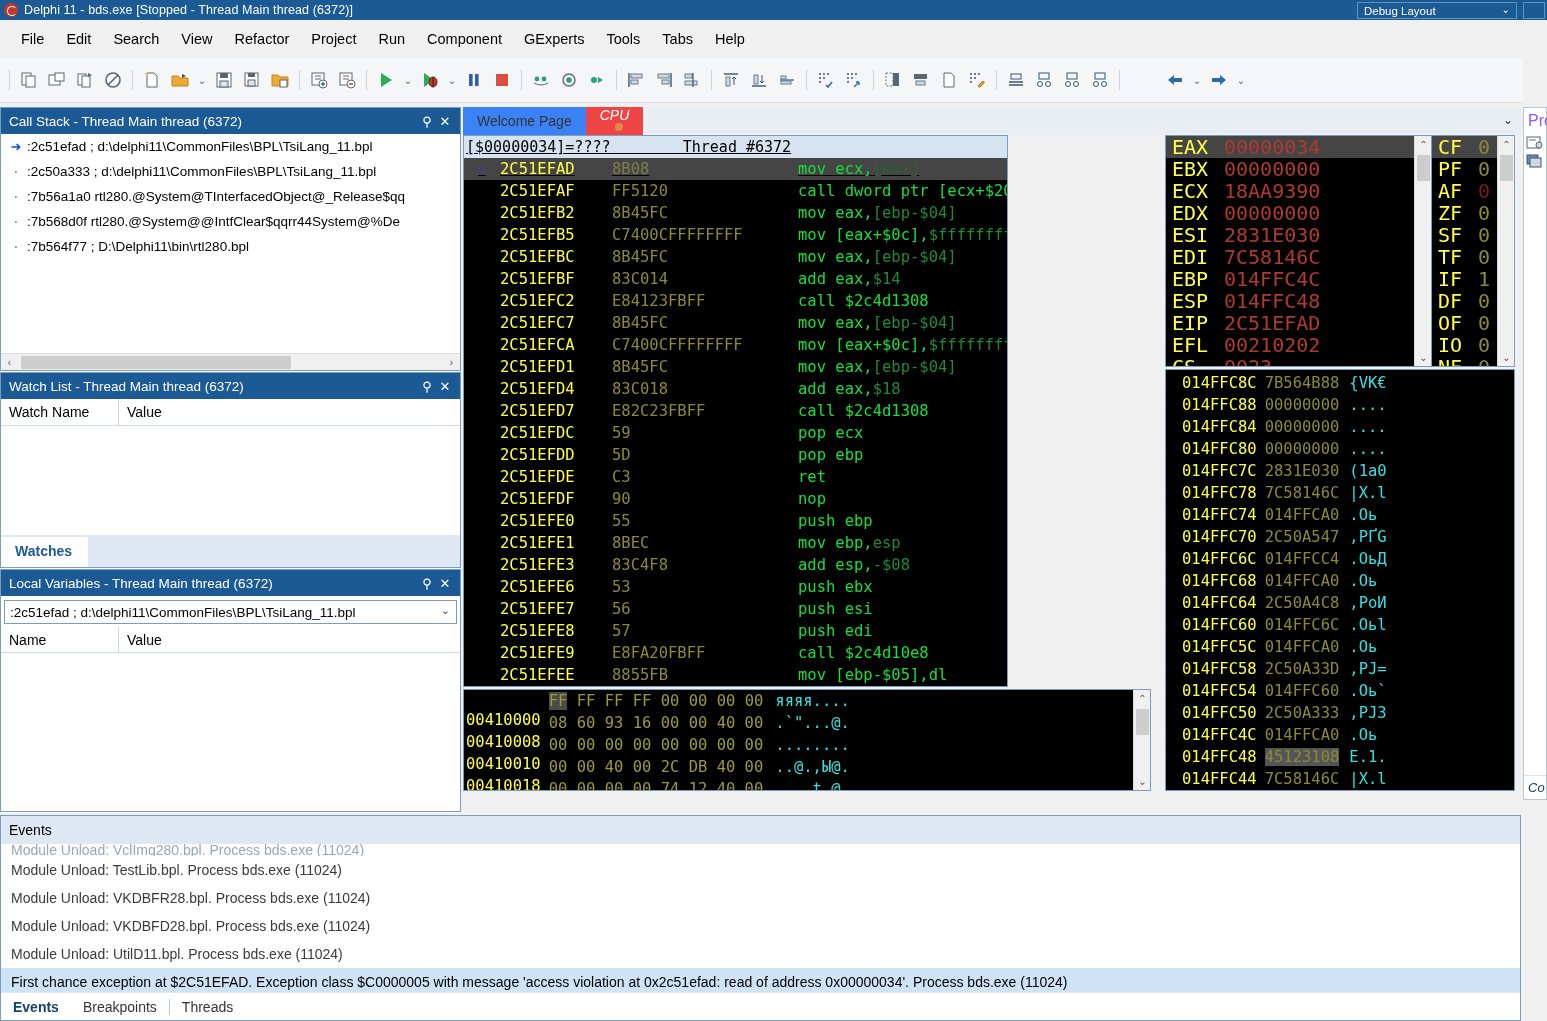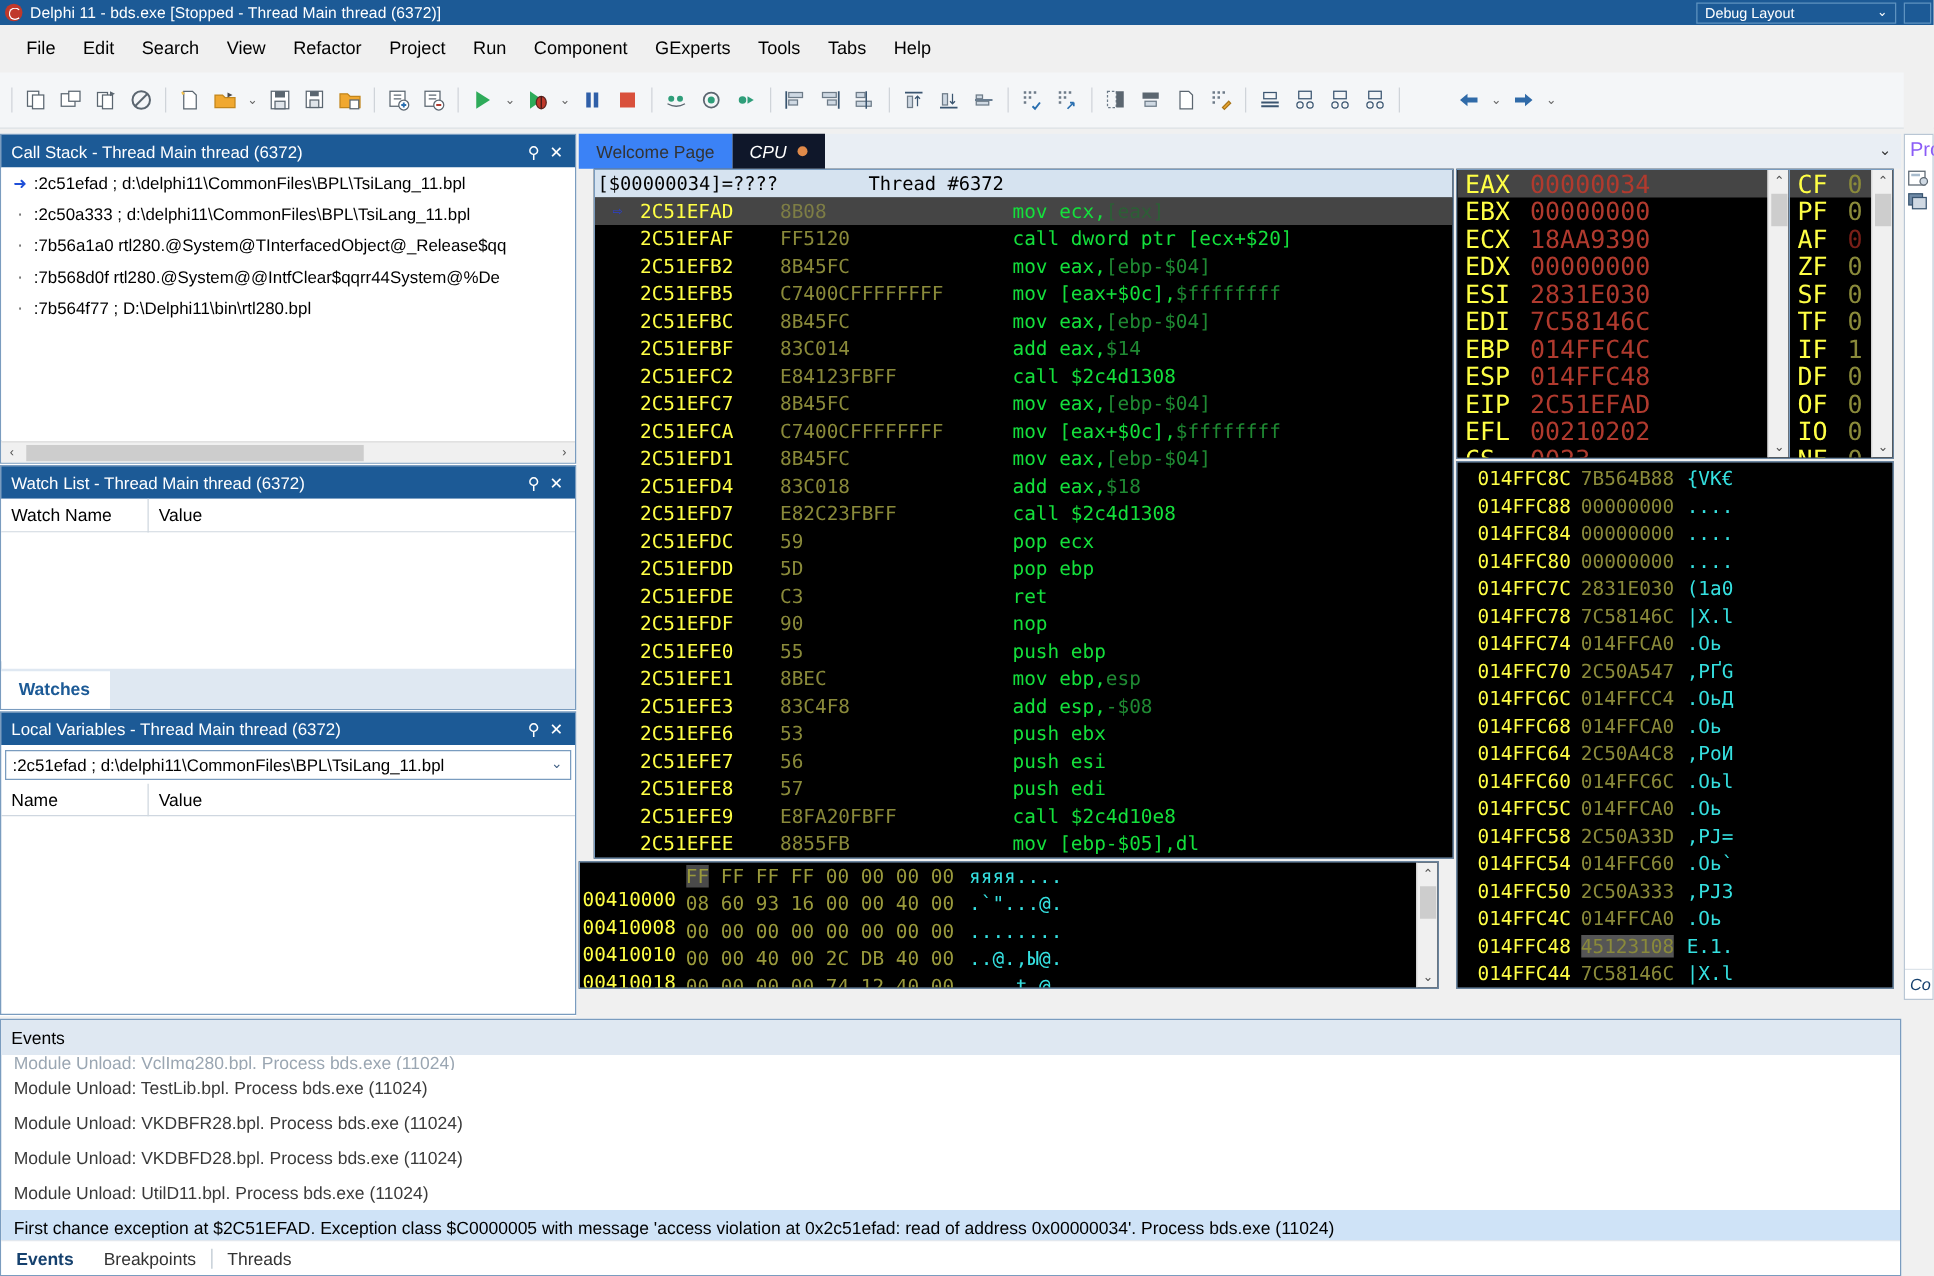--- a/index.html
+++ b/index.html
@@ -107,28 +107,28 @@
                font-size:14px; margin-top:3px; }
   .lv-header .c1 { width:118px; padding-left:8px; border-right:1px solid #cfd7e0; height:26px;
                    display:flex; align-items:center; }
   .lv-header .c2 { padding-left:8px; }
 
   
   .center { position:absolute; left:463px; top:107px; width:1058px; height:706px; }
   .tabstrip { height:28px; background:#e9eef4; display:flex; align-items:stretch; position:relative; }
   .tab { display:flex; align-items:center; padding:0 14px; font-size:14px; cursor:default; }
   .tab.welcome { background:#3b82f6; color:#333; }
-  .tab.cpu { background:#0f172a; color:#fff; font-style:italic; }
+  .tab.cpu { background:#ef4444; color:#fff; font-style:italic;flex-direction:column; }
   .tab.cpu .moddot { width:8px; height:8px; border-radius:50%; background:#e08a4a; margin-left:9px; }
   .tabstrip .tabchev { position:absolute; right:8px; top:6px; font-size:12px; color:#333; }
 
   .cpuwrap { position:absolute; left:0; top:28px; width:1058px; height:678px; }
 
-  .disasm { position:absolute; left:12px; top:0; width:688px; height:552px; background:#000;
-            border:1px solid #7a9cbf; overflow:hidden; }
+  .disasm { position:absolute; left:0; top:0; width:545px; height:552px; background:#000;
+            border:1px solid #7a9cbf; overflow:hidden;text-decoration:underline; }
   .disasm-hdr { height:22px; background:#d6e3f0; color:#000;
                 font-family:"DejaVu Sans Mono","Liberation Mono",monospace; font-size:15px;
                 display:flex; align-items:center; padding-left:2px; white-space:pre; }
   .dis-rows { font-family:"DejaVu Sans Mono","Liberation Mono",monospace; font-size:15.5px; }
   .dis-row { height:22px; display:flex; align-items:center; white-space:pre; }
   .dis-row.cur { background:#454545; }
   .dis-gut { width:36px; text-align:center; color:#2a3fd0; font-size:13px; flex:0 0 auto; }
   .dis-addr { width:112px; color:#ffff45; flex:0 0 auto; }
   .dis-bytes { width:186px; color:#8a8a3a; flex:0 0 auto; }
   .dis-text { color:#14e03c; flex:1; }

